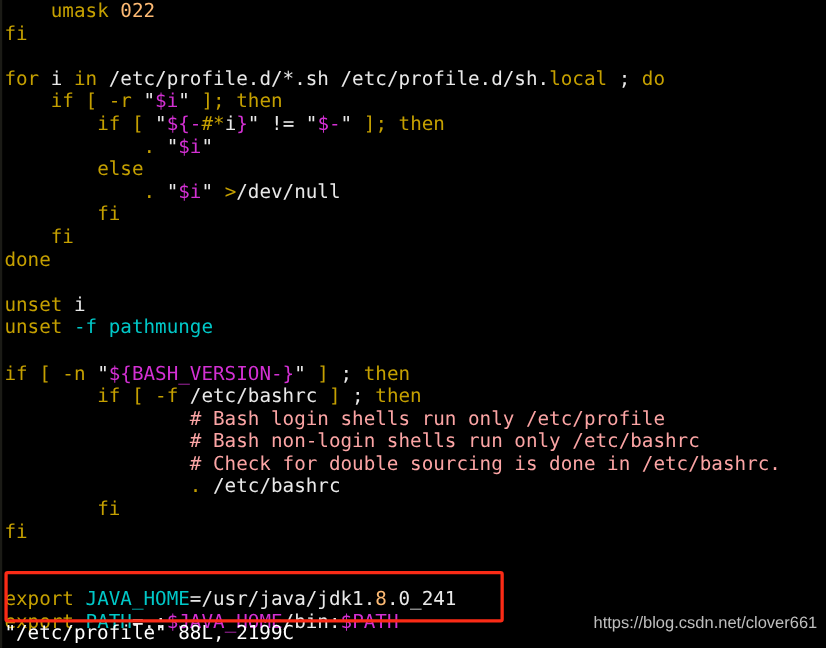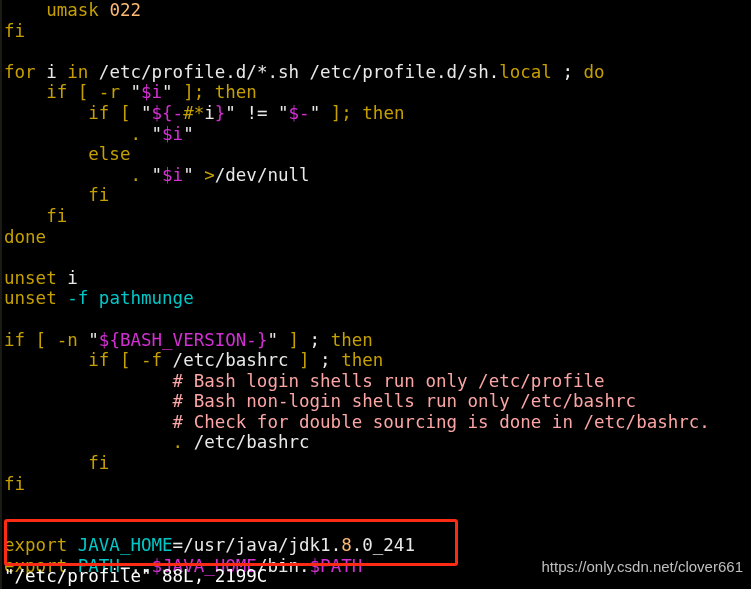--- a/index.html
+++ b/index.html
@@ -88,14 +88,14 @@
 
 <div id="screen">
   <div id="left-edge"></div>
 
   <div id="code"><span class="ln"><span class="str">    </span><span class="kw">umask </span><span class="num">022</span></span><span class="ln"><span class="kw">fi</span></span><span class="ln"><span class="str"></span></span><span class="ln"><span class="kw">for </span><span class="str">i </span><span class="kw">in </span><span class="str">/etc/profile.d/*.sh /etc/profile.d/sh.</span><span class="kw">local</span><span class="str"> ; </span><span class="kw">do</span></span><span class="ln"><span class="str">    </span><span class="kw">if </span><span class="kw">[ </span><span class="kw">-r </span><span class="str">"</span><span class="var">$i</span><span class="str">" </span><span class="kw">]; </span><span class="kw">then</span></span><span class="ln"><span class="str">        </span><span class="kw">if </span><span class="kw">[ </span><span class="str">"</span><span class="var">${</span><span class="var">-</span><span class="kw">#*</span><span class="str">i</span><span class="var">}</span><span class="str">" </span><span class="str">!= </span><span class="str">"</span><span class="var">$-</span><span class="str">" </span><span class="kw">]; </span><span class="kw">then</span></span><span class="ln"><span class="str">            </span><span class="kw">. </span><span class="str">"</span><span class="var">$i</span><span class="str">"</span></span><span class="ln"><span class="str">        </span><span class="kw">else</span></span><span class="ln"><span class="str">            </span><span class="kw">. </span><span class="str">"</span><span class="var">$i</span><span class="str">" </span><span class="kw">&gt;</span><span class="str">/dev/null</span></span><span class="ln"><span class="str">        </span><span class="kw">fi</span></span><span class="ln"><span class="str">    </span><span class="kw">fi</span></span><span class="ln"><span class="kw">done</span></span><span class="ln"><span class="str"></span></span><span class="ln"><span class="kw">unset </span><span class="str">i</span></span><span class="ln"><span class="kw">unset </span><span class="ident">-f</span><span class="str"> </span><span class="ident">pathmunge</span></span><span class="ln"><span class="str"></span></span><span class="ln"><span class="kw">if </span><span class="kw">[ </span><span class="kw">-n </span><span class="str">"</span><span class="var">${BASH_VERSION-}</span><span class="str">" </span><span class="kw">] </span><span class="str">; </span><span class="kw">then</span></span><span class="ln"><span class="str">        </span><span class="kw">if </span><span class="kw">[ </span><span class="kw">-f </span><span class="str">/etc/bashrc </span><span class="kw">] </span><span class="str">; </span><span class="kw">then</span></span><span class="ln"><span class="str">                </span><span class="cmt"># Bash login shells run only /etc/profile</span></span><span class="ln"><span class="str">                </span><span class="cmt"># Bash non-login shells run only /etc/bashrc</span></span><span class="ln"><span class="str">                </span><span class="cmt"># Check for double sourcing is done in /etc/bashrc.</span></span><span class="ln"><span class="str">                </span><span class="kw">. </span><span class="str">/etc/bashrc</span></span><span class="ln"><span class="str">        </span><span class="kw">fi</span></span><span class="ln"><span class="kw">fi</span></span><span class="ln"><span class="str"></span></span><span class="ln"><span class="str"></span></span><span class="ln"><span class="kw">export </span><span class="ident">JAVA_HOME</span><span class="str">=/usr/java/jdk1.</span><span class="num">8</span><span class="str">.0_241</span></span><span class="ln"><span class="kw">export </span><span class="ident">PATH</span><span class="str">=.:</span><span class="var">$JAVA_HOME</span><span class="str">/bin:</span><span class="var">$PATH</span></span></div>
 
   <div id="annotation-box"></div>
 
   <div id="status-line">"/etc/profile" 88L, 2199C</div>
 
-  <div id="watermark">https://only.csdn.net/clover661</div>
+  <div id="watermark">https://blog.csdn.net/clover661</div>
 </div>
 
 </body></html>

